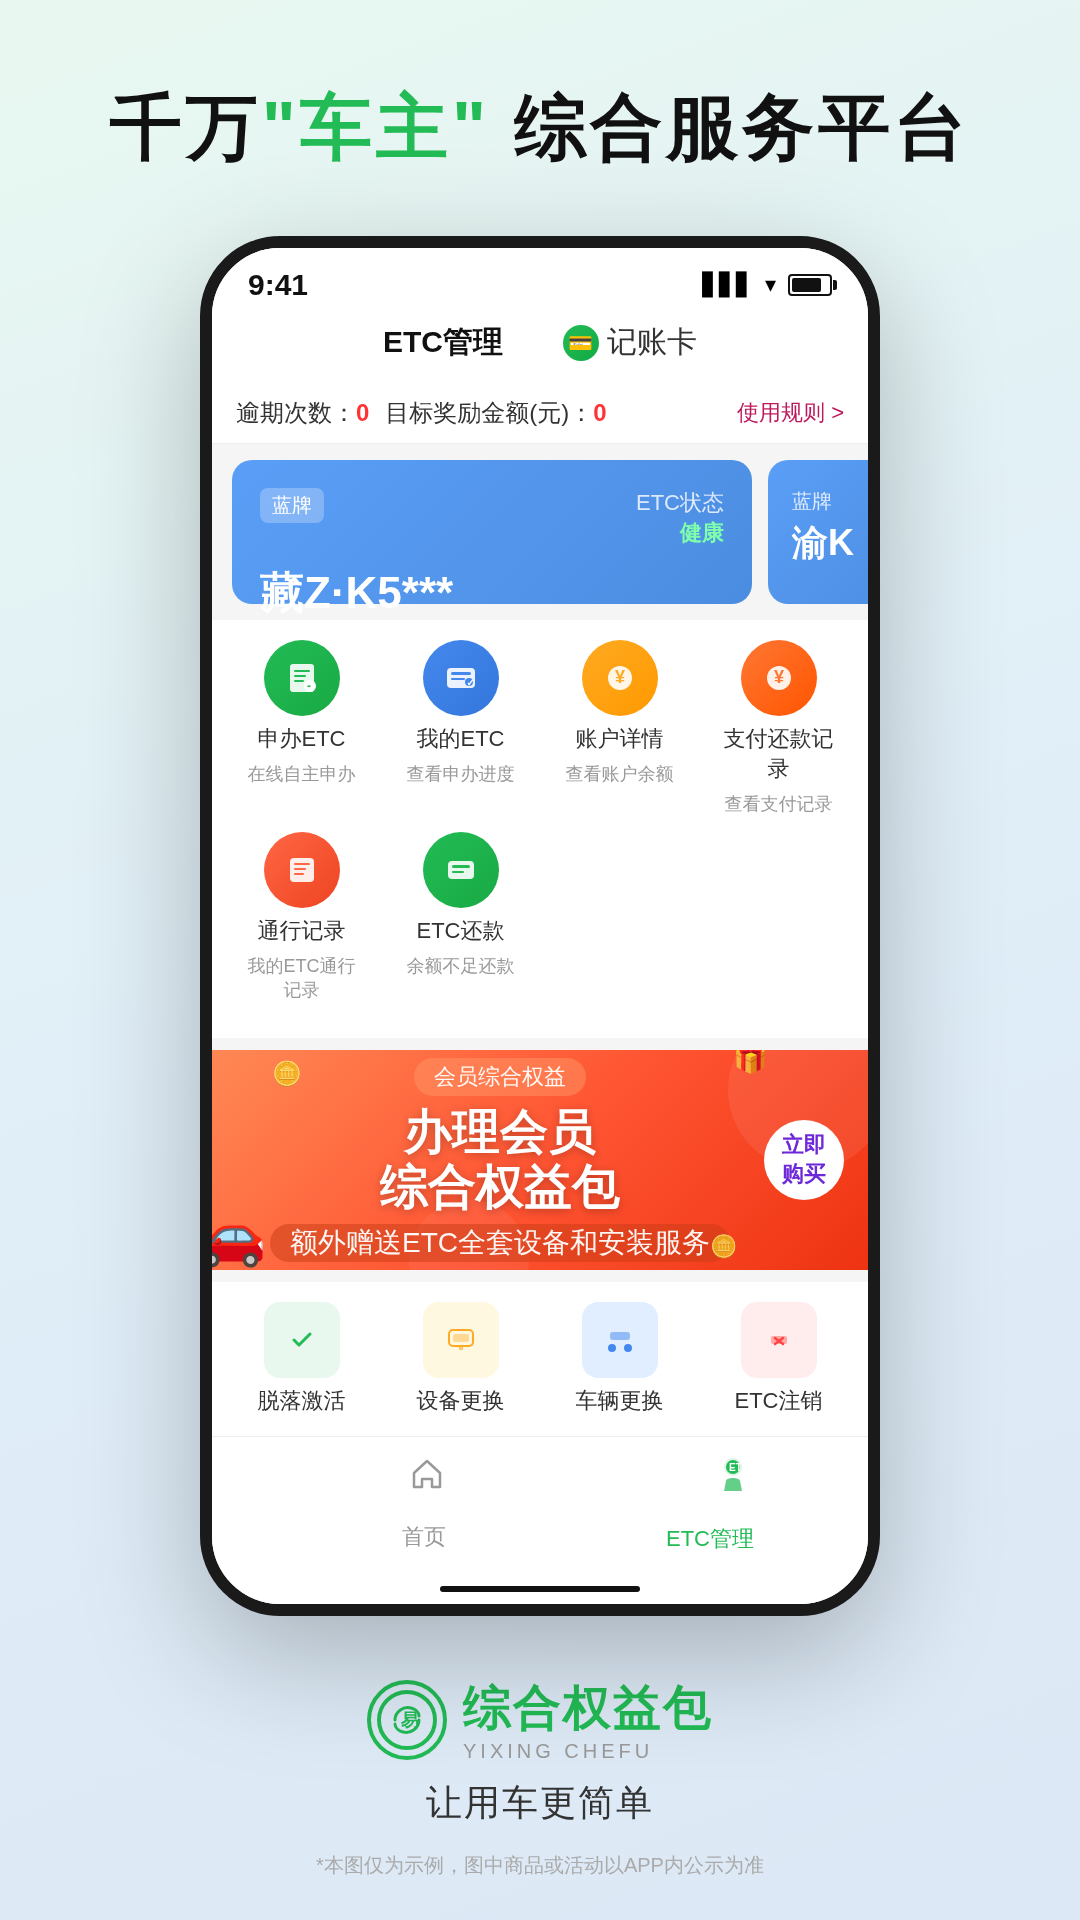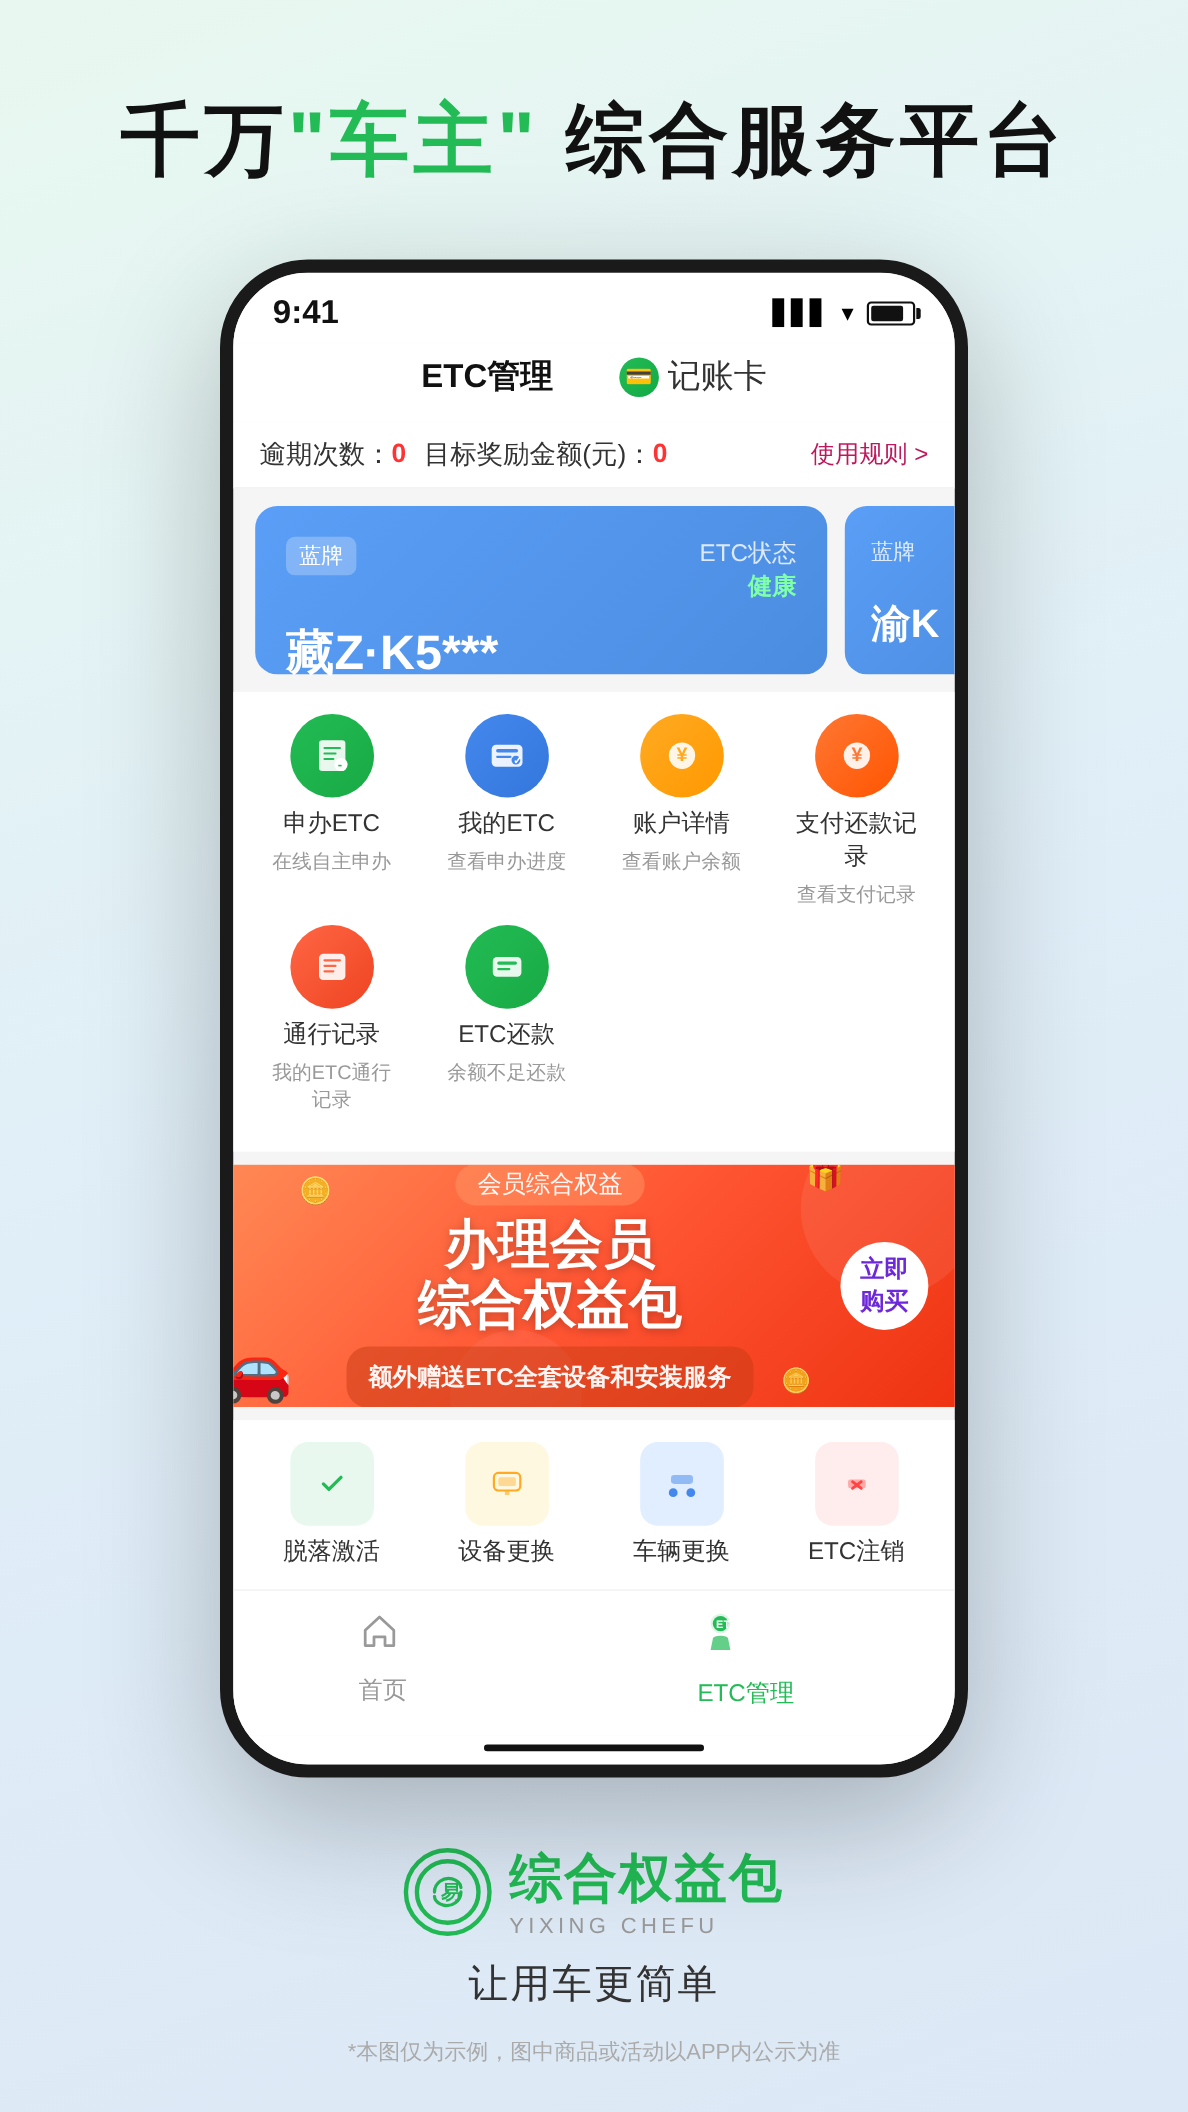--- a/index.html
+++ b/index.html
@@ -222,21 +222,21 @@
       position: relative;
       overflow: hidden;
     }
     .card-secondary-badge {
       font-size: 20px;
       color: rgba(255,255,255,0.8);
     }
     .card-secondary-plate {
       font-size: 36px;
       font-weight: 800;
-      margin-top: 28px;
+      margin-top: 4px;
     }
 
     
     .service-grid {
       background: #fff;
       margin: 0 0 12px;
       padding: 20px 10px;
     }
     .service-row {
       display: flex;
@@ -385,22 +385,22 @@
       display: flex;
       justify-content: space-around;
       align-items: center;
       padding: 16px 20px 24px;
       border-top: 1px solid #eee;
       flex-shrink: 0;
     }
     .bottom-nav-item {
       display: flex;
       flex-direction: column;
-      align-items: flex-start;
-      gap: 10px;
+      align-items: flex-end;
+      gap: 20px;
       width: 120px;
     }
     .bottom-nav-icon {
       font-size: 38px;
       color: #999;
     }
     .bottom-nav-icon.active {
       color: #22bb55;
     }
     .bottom-nav-label {
@@ -621,21 +621,21 @@
       <div class="member-banner">
         <div class="banner-inner">
           <div class="banner-circle1"></div>
           <div class="banner-circle2"></div>
           <div style="text-align:center; position:relative; z-index:2; padding-right: 80px;">
             <div style="display:inline-block; background:rgba(255,150,100,0.5); border-radius:20px; padding:4px 20px; font-size:22px; color:rgba(255,255,255,0.95); margin-bottom:8px;">会员综合权益</div>
             <div style="font-size:48px; font-weight:900; color:#fff; text-shadow: 0 2px 8px rgba(0,0,0,0.25); line-height:1.15;">
               <div>办理会员</div>
               <div>综合权益包</div>
             </div>
-            <div style="margin-top:10px; background:rgba(200,60,20,0.5); border-radius:20px; padding:13px 20px; font-size:22px; color:rgba(255,255,255,0.95); display:inline-block;font-weight:bold;">额外赠送ETC全套设备和安装服务</div>
+            <div style="margin-top:10px; background:rgba(200,60,20,0.5); border-radius:20px; padding:0 20px; font-size:28px; color:rgba(255,255,255,0.95); display:inline-block;">额外赠送ETC全套设备和安装服务</div>
           </div>
           <div class="banner-buy-btn" style="white-space:pre-line; line-height:1.3;">立即<br>购买</div>
           <div class="banner-car">🚗</div>
 
           <div style="position:absolute; top:-8px; right:100px; font-size:28px; z-index:5;">🎁</div>
           <div style="position:absolute; top:10px; left:60px; font-size:24px; z-index:5; opacity:0.8;">🪙</div>
           <div style="position:absolute; bottom:10px; right:130px; font-size:22px; z-index:5; opacity:0.8;">🪙</div>
         </div>
       </div>
 

